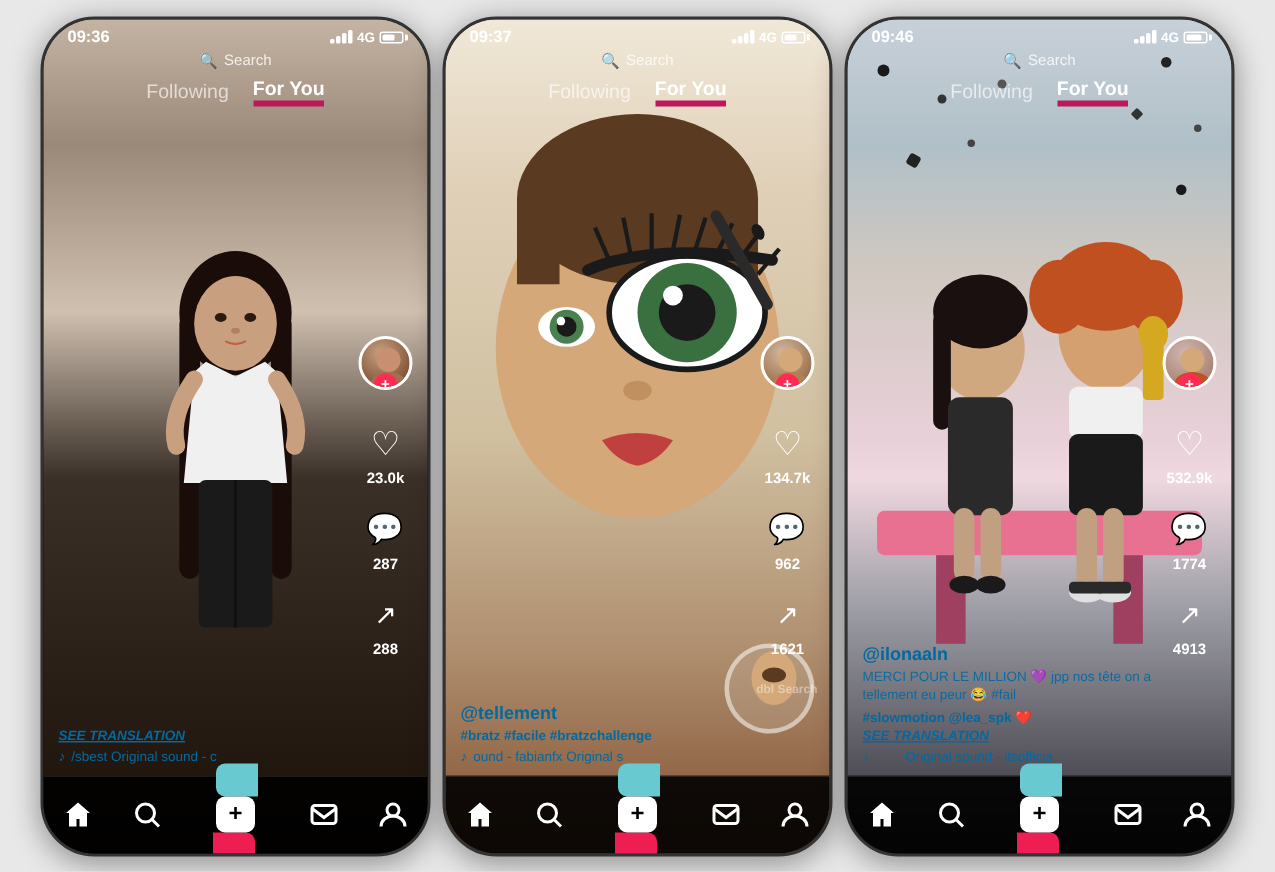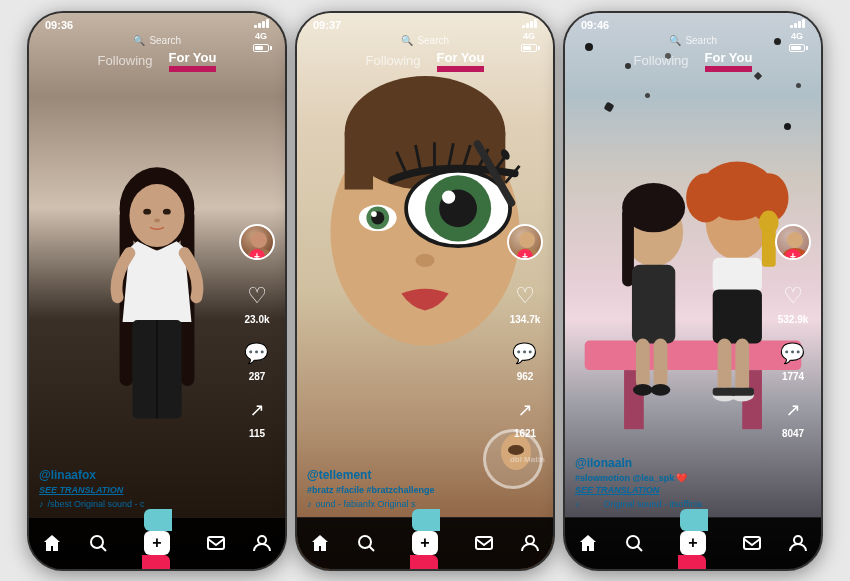--- a/index.html
+++ b/index.html
@@ -25,33 +25,33 @@
       border: 2px solid #333;
       box-shadow: 0 4px 20px rgba(0,0,0,0.4);
       display: flex;
       flex-direction: column;
     }
 
     
     .status-bar {
       display: flex;
       justify-content: space-between;
-      align-items: flex-start;
+      align-items: center;
       padding: 6px 16px 4px;
       color: #fff;
       font-size: 10px;
       font-weight: 600;
       position: absolute;
       top: 0;
       left: 0;
       right: 0;
       z-index: 20;
     }
     .status-bar .time { font-size: 11px; font-weight: 700; }
-    .status-icons { display: flex; gap: 3px; align-items: center; flex-direction: column; }
+    .status-icons { display: flex; gap: 3px; align-items: center; }
     .signal-bars { display: flex; gap: 1px; align-items: flex-end; }
     .signal-bars span {
       background: #fff;
       width: 3px;
       display: inline-block;
       border-radius: 1px;
     }
     .battery-icon {
       width: 16px; height: 8px;
       border: 1.5px solid #fff;
@@ -123,21 +123,21 @@
       align-items: center;
     }
     .nav-tab {
       color: rgba(255,255,255,0.65);
       font-size: 13px;
       font-weight: 500;
     }
     .nav-tab.active {
       color: #fff;
       font-weight: 700;
-      border-bottom: 6px solid #be185d;
+      border-bottom: 4px solid #be185d;
       padding-bottom: 1px;
     }
 
     
     .right-actions {
       position: absolute;
       right: 10px;
       bottom: 130px;
       z-index: 20;
       display: flex;
@@ -343,26 +343,25 @@
     <div class="action-item" style="margin-top:8px;">
       <div class="action-icon">♡</div>
       <span class="action-count">23.0k</span>
     </div>
     <div class="action-item">
       <div class="action-icon" style="font-size:20px;">💬</div>
       <span class="action-count">287</span>
     </div>
     <div class="action-item">
       <div class="action-icon" style="font-size:18px;">↗</div>
-      <span class="action-count">115</span>
+      <span class="action-count">288</span>
     </div>
   </div>
 
   <div class="bottom-info">
-    <div class="username">@linaafox</div>
     <div class="see-translation">SEE TRANSLATION</div>
     <div class="sound-info">
       <span class="music-note">♪</span>
       <span style="font-size:9px;">/sbest  Original sound - c</span>
     </div>
   </div>
 
   <div class="bottom-nav">
     <div class="nav-item">
       <svg width="20" height="20" viewBox="0 0 20 20" fill="white">
@@ -437,21 +436,21 @@
       <ellipse cx="215" cy="118" rx="4" ry="6" fill="#1a1a1a" transform="rotate(-30, 215, 118)"></ellipse>
     </svg>
 
     <div style="position:absolute;bottom:80px;right:10px;width:60px;height:60px;border-radius:50%;border:3px solid rgba(255,255,255,0.5);background:rgba(200,180,160,0.3);z-index:3;overflow:hidden;">
       <svg viewBox="0 0 60 60" width="60" height="60">
           <ellipse cx="30" cy="20" rx="15" ry="18" fill="#d4a878"></ellipse>
           <ellipse cx="30" cy="18" rx="8" ry="5" fill="#5a3a20"></ellipse>
         </svg>
     </div>
 
-    <div style="position:absolute;bottom:105px;right:8px;color:rgba(255,255,255,0.4);font-size:8px;font-weight:700;z-index:10;">dbl Matin</div>
+    <div style="position:absolute;bottom:105px;right:8px;color:rgba(255,255,255,0.4);font-size:8px;font-weight:700;z-index:10;">dbl Search</div>
   </div>
 
   <div class="status-bar">
     <span class="time">09:37</span>
     <div class="status-icons">
       <div class="signal-bars">
         <span style="height:3px;"></span>
           <span style="height:5px;"></span>
           <span style="height:7px;"></span>
           <span style="height:9px;"></span>
@@ -635,26 +634,27 @@
     <div class="action-item" style="margin-top:8px;">
       <div class="action-icon">♡</div>
       <span class="action-count">532.9k</span>
     </div>
     <div class="action-item">
       <div class="action-icon" style="font-size:20px;">💬</div>
       <span class="action-count">1774</span>
     </div>
     <div class="action-item">
       <div class="action-icon" style="font-size:18px;">↗</div>
-      <span class="action-count">8047</span>
+      <span class="action-count">4913</span>
     </div>
   </div>
 
   <div class="bottom-info">
     <div class="username">@ilonaaln</div>
+    <div class="caption">MERCI POUR LE MILLION 💜 jpp nos tête on a tellement eu peur 😂 #fail</div>
     <div class="hashtags">#slowmotion @lea_spk ❤️</div>
     <div class="see-translation">SEE TRANSLATION</div>
     <div class="sound-info">
       <span class="music-note">♪</span>
       <span style="font-size:9px;padding-left:20px;">Original sound - itsofficia</span>
     </div>
   </div>
 
   <div class="bottom-nav">
     <div class="nav-item">

